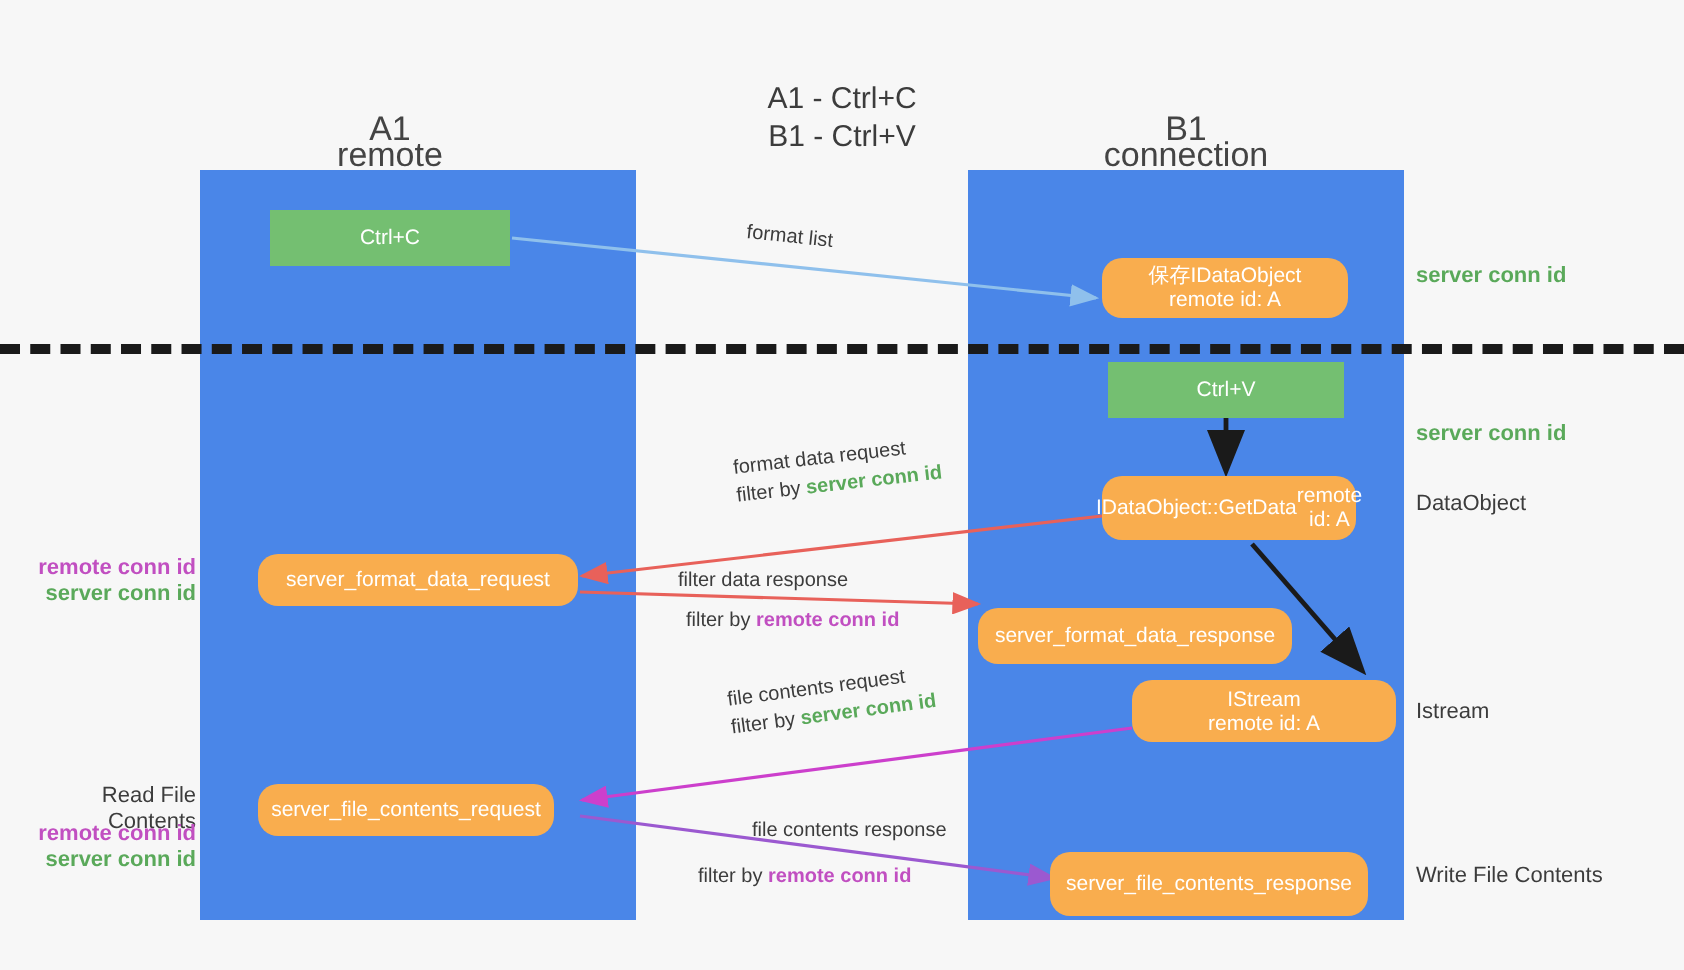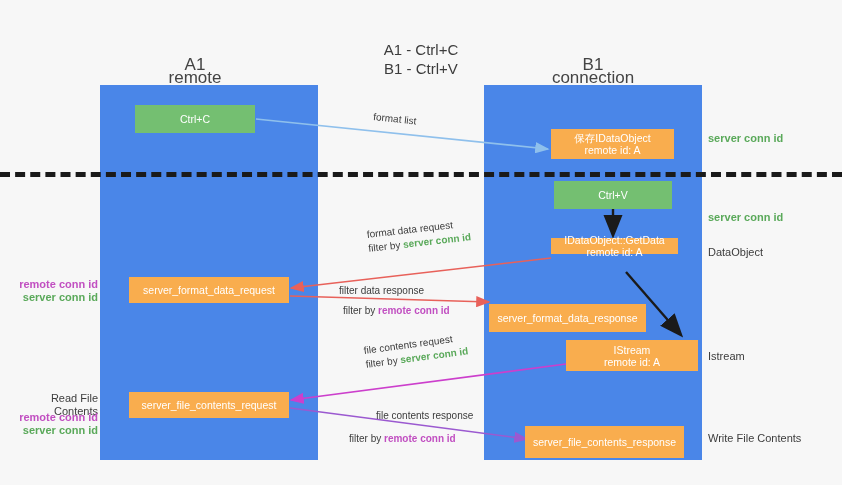--- a/index.html
+++ b/index.html
@@ -3,21 +3,21 @@
 <meta charset="utf-8">
 <style>
   html,body{margin:0;padding:0;background:#f7f7f7;}
   body{font-family:"Liberation Sans","DejaVu Sans",sans-serif;}
   #canvas{position:relative;width:842px;height:485px;background:#f7f7f7;overflow:hidden;}
   .lane{position:absolute;background:#4a86e8;}
   .lane-head{position:absolute;text-align:center;color:#444;font-size:17px;line-height:13px;}
   .title{position:absolute;text-align:center;color:#3c3c3c;font-size:15px;line-height:19px;margin-top:30px;}
   .box{position:absolute;box-sizing:border-box;display:flex;align-items:center;justify-content:center;
        text-align:center;color:#ffffff;font-size:10.5px;line-height:12px;}
-  .box.orange{background:#f9ad4e;}
+  .box.orange{background:#f9ad4e;border-radius:10px;}
   .box.green{background:#74bf71;}
   .side-label{position:absolute;font-size:11px;color:#3c3c3c;line-height:13px;}
   .green-txt{color:#5aa95a;font-weight:bold;}
   .purple-txt{color:#c14fc1;font-weight:bold;}
   .edge-label{position:absolute;font-size:10px;color:#3c3c3c;line-height:14px;white-space:nowrap;
               transform-origin:left top;}
   .dashline{position:absolute;left:0;width:842px;height:0;border-top:5px dashed #1a1a1a;}
   svg.overlay{position:absolute;left:0;top:0;width:842px;height:485px;pointer-events:none;}
 </style>
 </head>
@@ -79,34 +79,34 @@
   <div class="dashline" style="top:172px;"></div>
 
   <div class="box green" style="left:135px;top:105px;width:120px;height:28px;">
     <span>Ctrl+C</span>
   </div>
 
   <div class="box orange" style="left:129px;top:277px;width:160px;height:26px;">
     <span>server_format_data_request</span>
   </div>
 
-  <div class="box orange" style="left:129px;top:392px;width:160px;height:26px;align-items:center;">
+  <div class="box orange" style="left:129px;top:392px;width:148px;height:26px;align-items:center;">
     <span>server_file_contents_request</span>
   </div>
 
   <div class="box orange" style="left:551px;top:129px;width:123px;height:30px;flex-direction:column;">
     <span>保存IDataObject</span>
     <span>remote id: A</span>
   </div>
 
   <div class="box green" style="left:554px;top:181px;width:118px;height:28px;">
     <span>Ctrl+V</span>
   </div>
 
-  <div class="box orange" style="left:551px;top:238px;width:127px;height:16px;flex-direction:column;">
+  <div class="box orange" style="left:551px;top:238px;width:127px;height:32px;">
     <span>IDataObject::GetData</span>
     <span>remote id: A</span>
   </div>
 
   <div class="box orange" style="left:489px;top:304px;width:157px;height:28px;">
     <span>server_format_data_response</span>
   </div>
 
   <div class="box orange" style="left:566px;top:340px;width:132px;height:31px;flex-direction:column;">
     <span>IStream</span>

